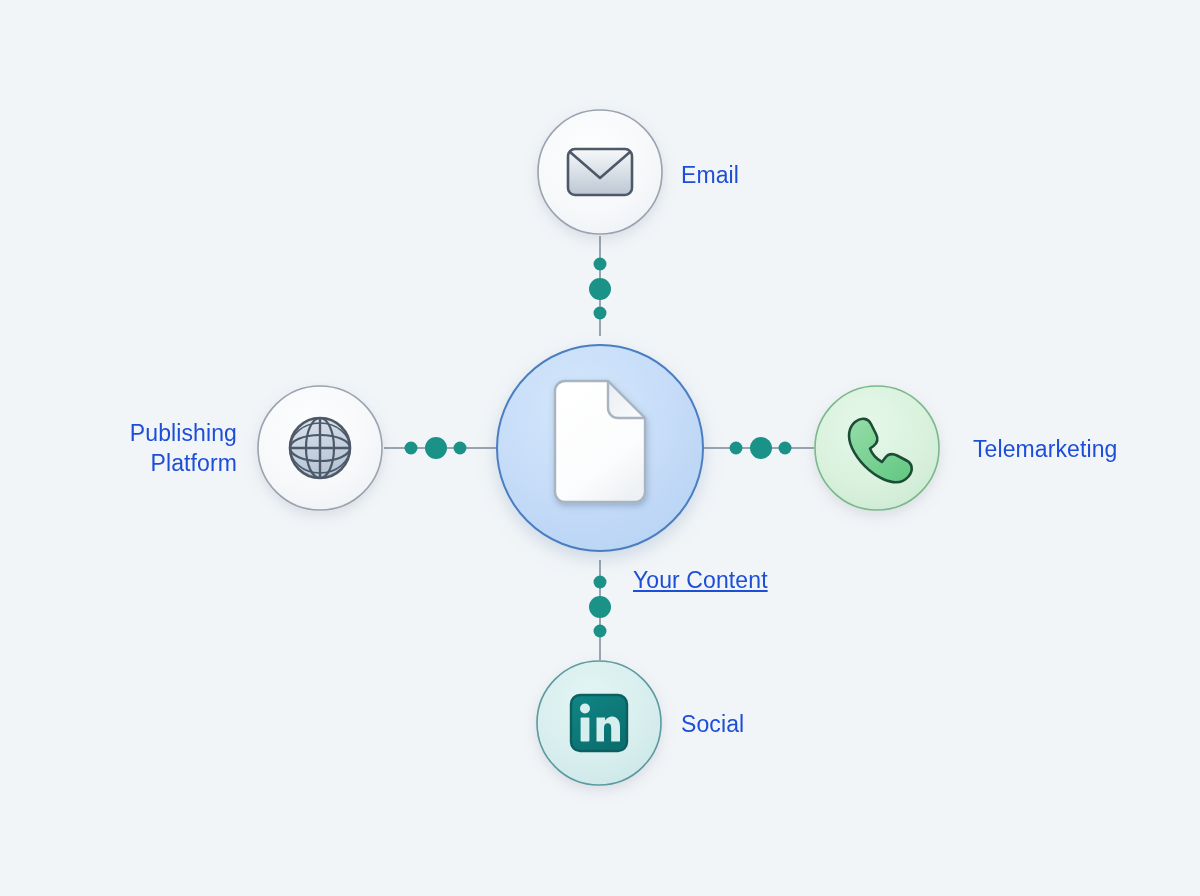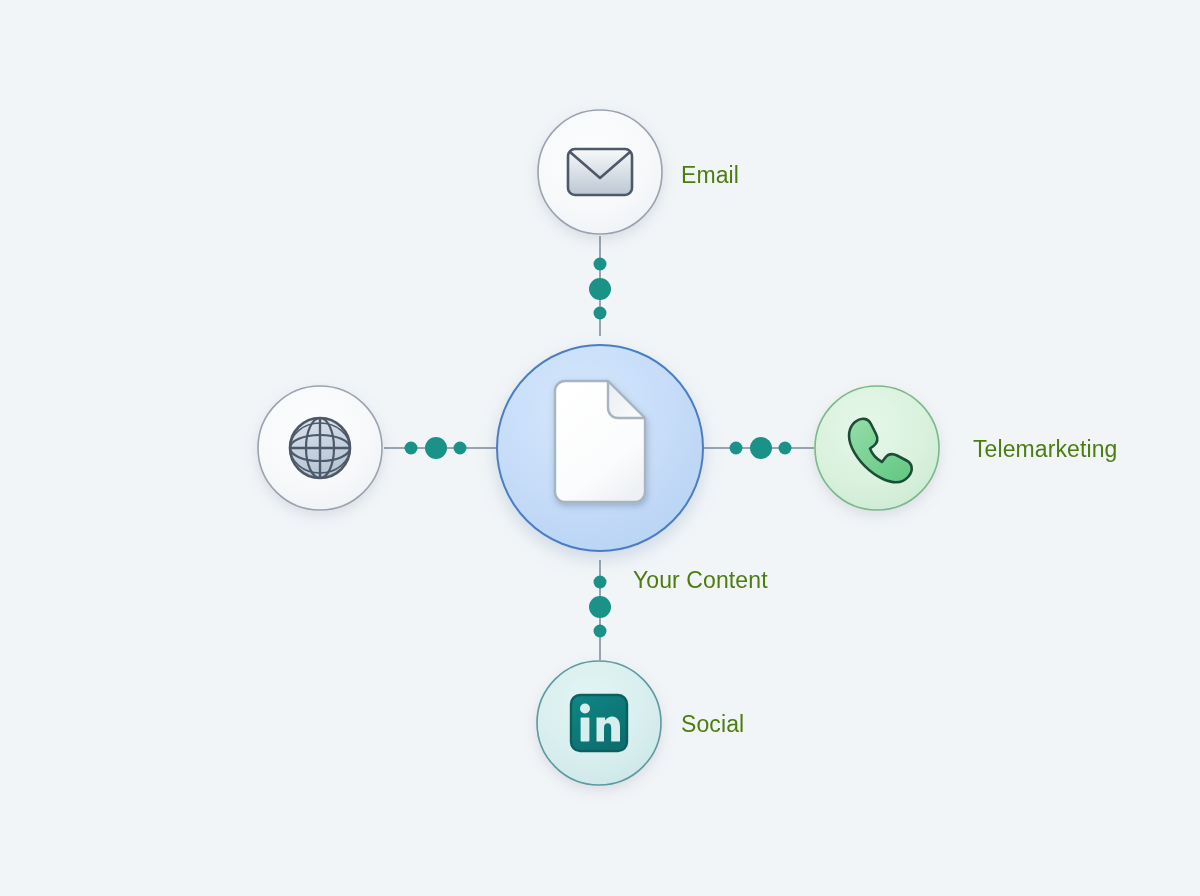--- a/index.html
+++ b/index.html
@@ -22,21 +22,21 @@
   #diagram-svg {
     position: absolute;
     top: 0;
     left: 0;
     width: 1200px;
     height: 896px;
     display: block;
   }
   .node-label {
     position: absolute;
-    color: #4d7c0f;
+    color: #1d4ed8;
     font-size: 23px;
     line-height: 30px;
     letter-spacing: 0.1px;
     white-space: pre;
     font-family: "Liberation Sans", sans-serif;
   }
   #label-email {
     left: 681px;
     top: 160px;
     text-align: left;
@@ -53,20 +53,21 @@
   }
   #label-publishing {
     right: 963px;
     top: 418px;
     text-align: right;
   }
   #label-center {
     left: 633px;
     top: 565px;
     text-align: left;
+    text-decoration: underline;
   }
 </style>
 </head>
 <body>
 
 <div id="diagram-root">
 
   <svg id="diagram-svg" viewBox="0 0 1200 896" xmlns="http://www.w3.org/2000/svg">
     <defs>
 
@@ -225,16 +226,17 @@
       <circle cx="785" cy="448" r="6.5" fill="#1a9287"></circle>
     </g>
   </svg>
 
   <div class="node-label" id="label-email">Email</div>
 
   <div class="node-label" id="label-telemarketing">Telemarketing</div>
 
   <div class="node-label" id="label-social">Social</div>
 
+  <div class="node-label" id="label-publishing"><span>Publishing</span><br><span>Platform</span></div>
 
   <div class="node-label" id="label-center">Your Content</div>
 
 </div>
 
 </body></html>

